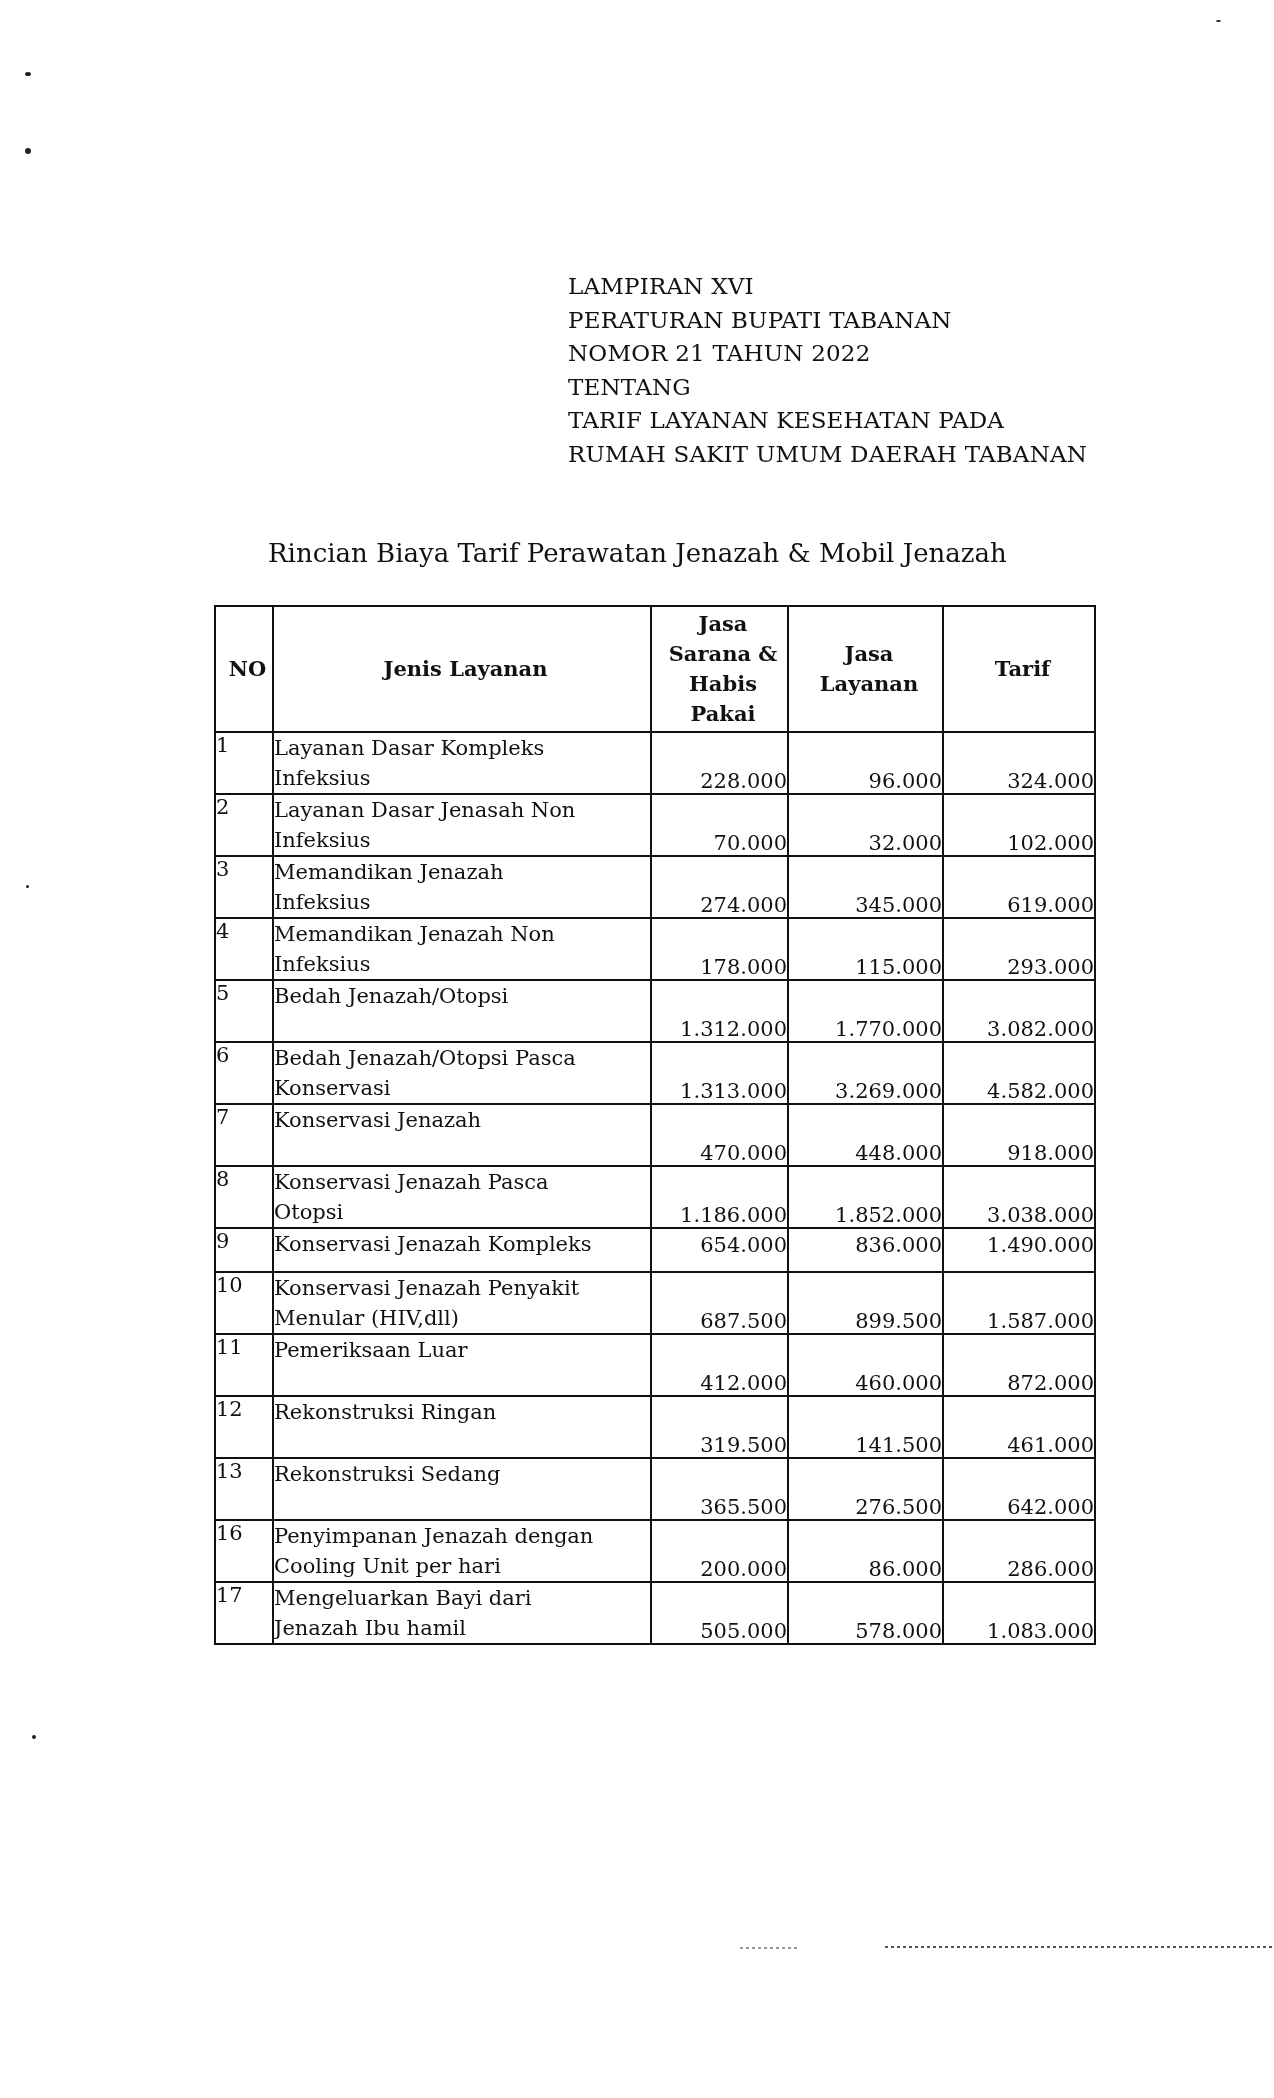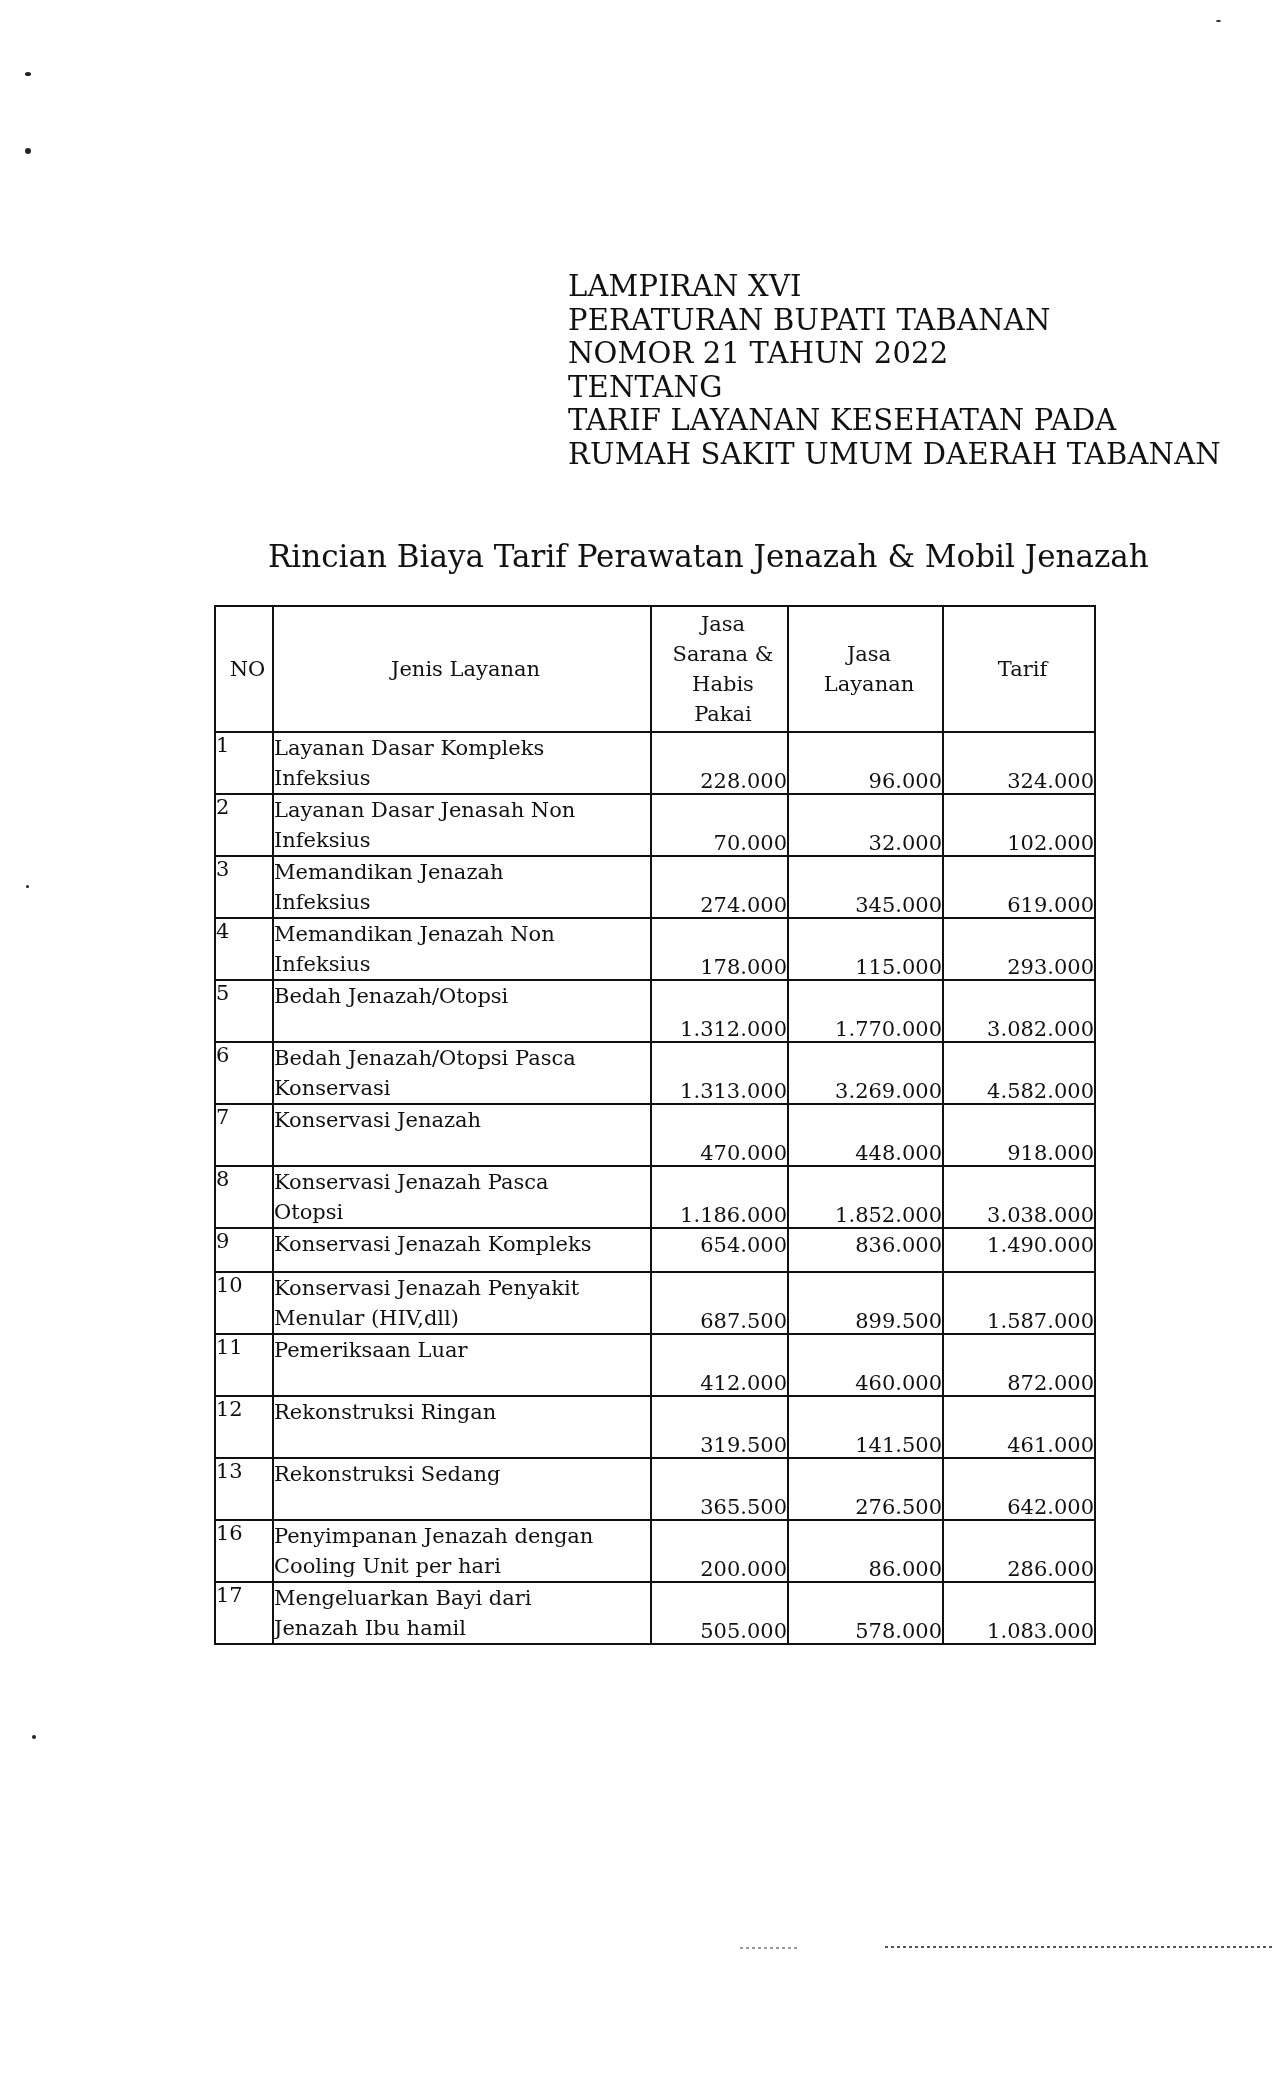--- a/index.html
+++ b/index.html
@@ -3,37 +3,37 @@
 <meta charset="utf-8">
 <style>
   html, body { margin: 0; padding: 0; background: #ffffff; }
   body {
     width: 1274px; height: 2098px; position: relative; overflow: hidden;
     font-family: "DejaVu Serif", "Liberation Serif", serif;
     color: #111111;
   }
   .header-block {
     position: absolute; left: 568px; top: 270px;
-    font-size: 29px; line-height: 33.6px; letter-spacing: 0.2px;
+    font-size: 23px; line-height: 33.6px; letter-spacing: 0.2px;
   }
   .header-line { display: block; white-space: nowrap; }
   .subtitle {
     position: absolute; left: 268px; top: 538px;
-    font-size: 31px; white-space: nowrap;
+    font-size: 26px; white-space: nowrap;
   }
   table.tariff {
     position: absolute; left: 214px; top: 605px;
     border-collapse: collapse; table-layout: fixed;
     font-size: 21px; width: 880px;
   }
   table.tariff th, table.tariff td {
     border: 2px solid #111111; padding: 0;
   }
   table.tariff th {
-    font-weight: normal; text-align: center; vertical-align: middle;
+    font-weight: bold; text-align: center; vertical-align: middle;
     height: 124px; line-height: 30px; font-size: 21px; padding-left: 7px;
   }
   col.c-no { width: 58px; }
   col.c-name { width: 378px; }
   col.c-sarana { width: 137px; }
   col.c-layanan { width: 155px; }
   col.c-tarif { width: 152px; }
   td.no { vertical-align: top; padding-left: 8px; padding-top: 2px; }
   td.name { vertical-align: top; padding-left: 10px; padding-top: 1px; line-height: 30px; }
   td.num { vertical-align: bottom; text-align: right; padding-right: 8px; padding-bottom: 3px; }

